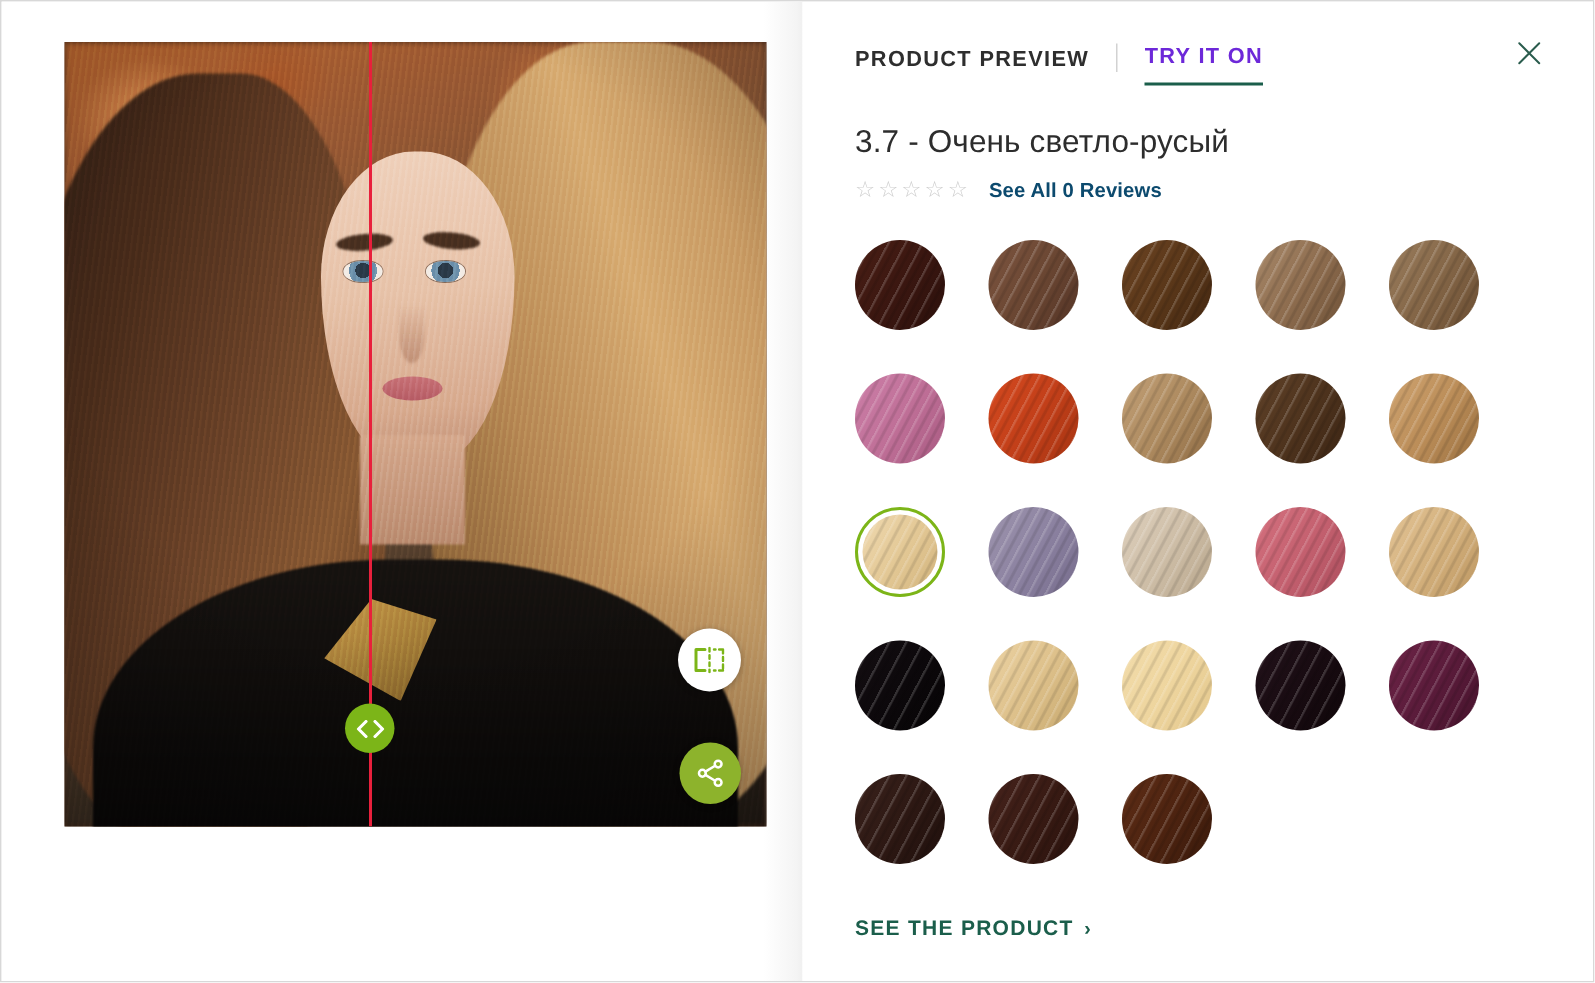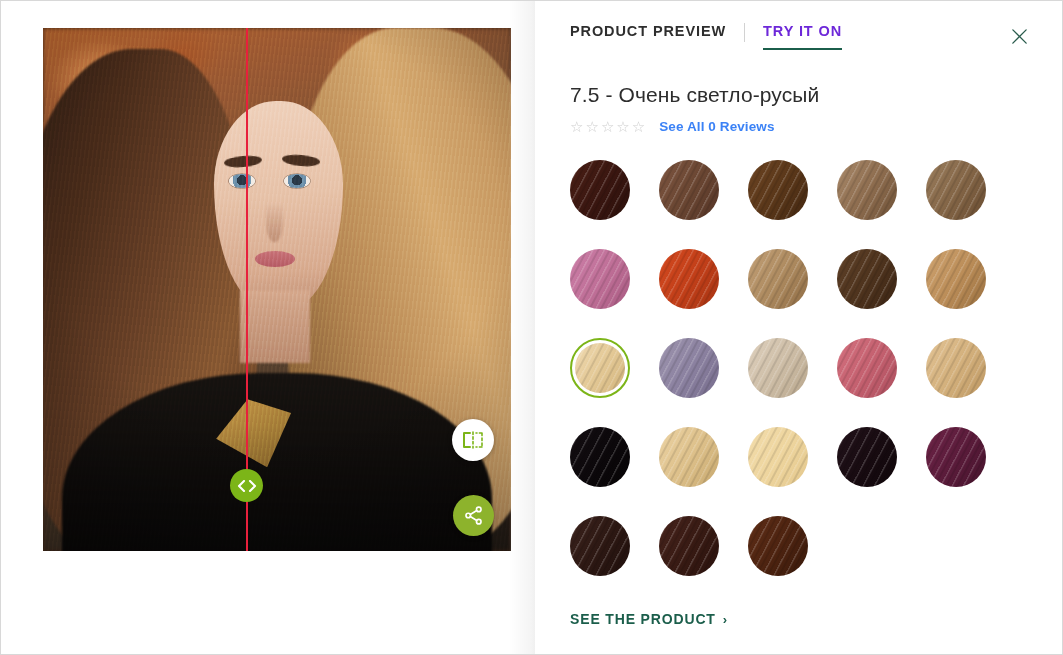--- a/index.html
+++ b/index.html
@@ -192,21 +192,21 @@
   .product-panel {
     position: relative;
     flex: 1;
     height: 100%;
     background: #ffffff;
     padding: 22px 30px 0 35px;
   }
 
   .panel-header {
     display: flex;
-    align-items: flex-start;
+    align-items: flex-end;
     height: 34px;
     margin-bottom: 26px;
   }
   .tab {
     font-size: 14.5px;
     font-weight: bold;
     letter-spacing: .9px;
     color: #2e2e2e;
     padding-bottom: 9px;
     cursor: pointer;
@@ -240,21 +240,21 @@
   .rating-row {
     display: flex;
     align-items: center;
     margin-bottom: 26px;
   }
   .stars { display: flex; gap: 2px; font-size: 15px; color: #cfcfcf; line-height: 1; }
   .reviews-link {
     margin-left: 14px;
     font-size: 13.5px;
     font-weight: bold;
-    color: #3b82f6;
+    color: #0c4a6e;
     cursor: pointer;
     letter-spacing: .1px;
   }
 
   
   .swatch-grid {
     display: grid;
     grid-template-columns: repeat(5, 60px);
     gap: 29px;
     margin-bottom: 34px;
@@ -361,21 +361,21 @@
       <div class="tab">PRODUCT PREVIEW</div>
       <div class="tab-sep"></div>
       <div class="tab active">TRY IT ON</div>
       <div class="close-btn">
         <svg width="19" height="19" viewBox="0 0 20 20">
           <path d="M3 3 L17 17 M17 3 L3 17" stroke="#2a5c4d" stroke-width="1.4" stroke-linecap="round"></path>
         </svg>
       </div>
     </div>
 
-    <h1 class="product-title">7.5 - Очень светло-русый</h1>
+    <h1 class="product-title">3.7 - Очень светло-русый</h1>
 
     <div class="rating-row">
       <div class="stars">
           <span>☆</span>
           <span>☆</span>
           <span>☆</span>
           <span>☆</span>
           <span>☆</span>
         </div>
       <span class="reviews-link">See All 0 Reviews</span>

